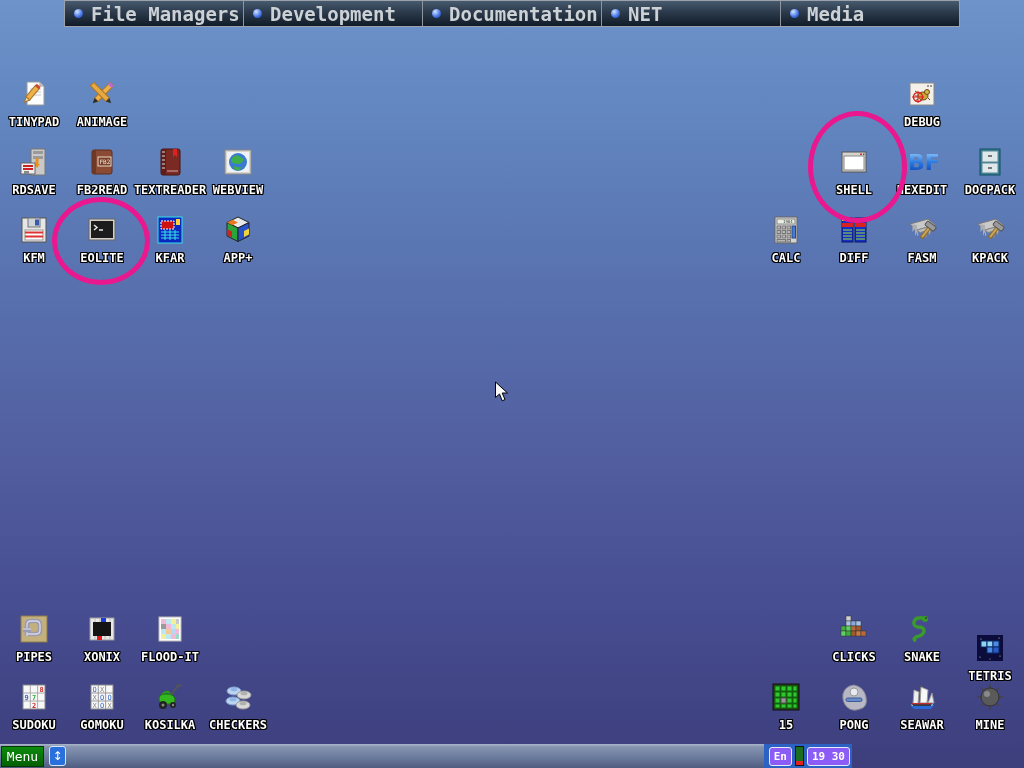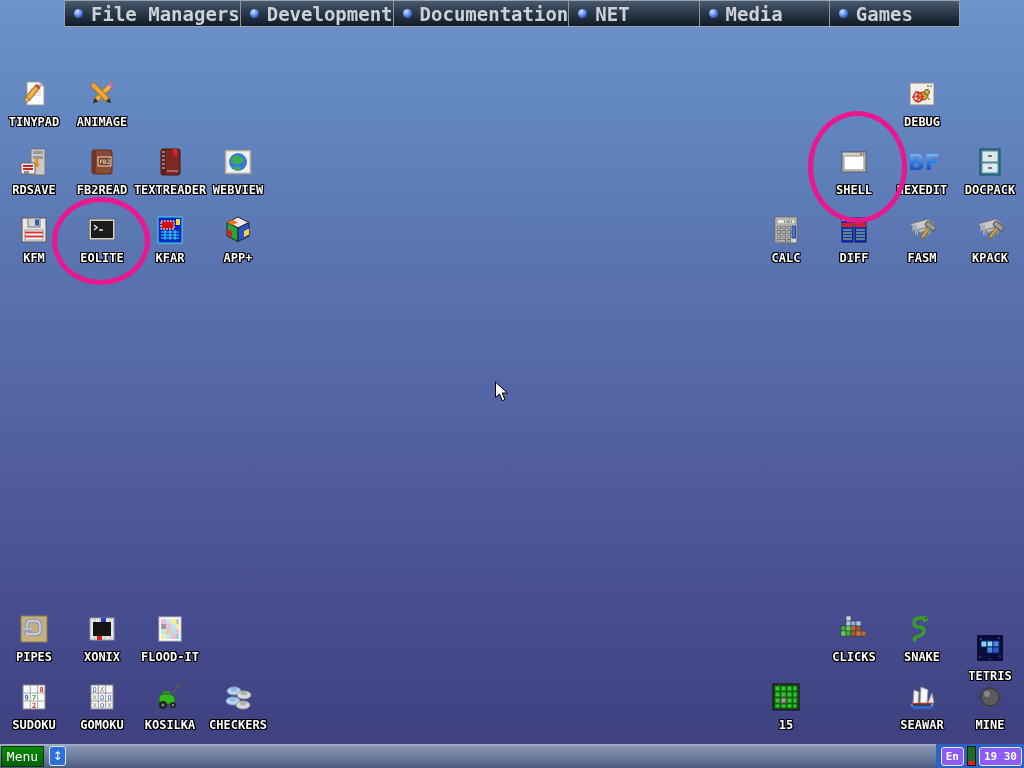--- a/index.html
+++ b/index.html
@@ -43,21 +43,21 @@
     white-space:nowrap;
     text-shadow:-1px 0 #000,1px 0 #000,0 -1px #000,0 1px #000,
                 -1px -1px #000,1px 1px #000,-1px 1px #000,1px -1px #000;
   }
   
   .annotation{position:absolute;border:5px solid #e9188e;border-radius:50%;box-sizing:border-box;pointer-events:none;}
   #circle-eolite{left:52px;top:197px;width:98px;height:88px;}
   #circle-shell{left:808px;top:111px;width:99px;height:112px;}
   
   #taskbar{
-    position:absolute;left:0;top:744px;width:1024px;height:24px;
+    position:absolute;left:0;top:744px;width:852px;height:24px;
     background:linear-gradient(180deg,#aab6ca 0%,#8694b0 12%,#68789a 60%,#4e5c80 100%);
   }
   #menu-button{
     position:absolute;left:1px;top:2px;width:43px;height:21px;box-sizing:border-box;
     background:linear-gradient(180deg,#0d8a0d,#046004);
     border:1px solid #023a02;color:#fff;font-size:13px;
     display:flex;align-items:center;justify-content:center;cursor:default;
   }
   #updown-button{
     position:absolute;left:49px;top:2px;width:17px;height:20px;box-sizing:border-box;
@@ -100,24 +100,20 @@
         <span class="menu-bullet"></span>
         <span class="menu-label">Documentation</span>
       </div>
       <div class="menu-tab">
         <span class="menu-bullet"></span>
         <span class="menu-label">NET</span>
       </div>
       <div class="menu-tab">
         <span class="menu-bullet"></span>
         <span class="menu-label">Media</span>
-      </div>
-      <div class="menu-tab">
-        <span class="menu-bullet"></span>
-        <span class="menu-label">Games</span>
       </div>
     </div>
 
   <div id="group-top-left" class="icon-group">
       <div class="desk-item" style="grid-area: 1 / 1;">
         <div class="desk-glyph">
           <svg viewBox="0 0 32 32">
             <path d="M9 4h13l4 4v19H9z" fill="#fdfdfd" stroke="#9a9a9a"></path>
             <path d="M22 4l4 4h-4z" fill="#d8d8d8" stroke="#9a9a9a"></path>
             <line x1="12" y1="11" x2="23" y2="11" stroke="#c8c8c8"></line>
@@ -604,20 +600,30 @@
               <rect x="5" y="23" width="5" height="4"></rect>
               <rect x="11" y="23" width="5" height="4"></rect>
               <rect x="17" y="23" width="5" height="4"></rect>
               <rect x="23" y="23" width="4" height="4"></rect>
             </g>
             <rect x="11" y="17" width="5" height="5" fill="#9a9a9a" stroke="#555"></rect>
           </svg>
         </div>
         <div class="desk-caption">15</div>
       </div>
+      <div class="desk-item" style="grid-area: 2 / 2;">
+        <div class="desk-glyph">
+          <svg viewBox="0 0 32 32">
+            <path d="M16 4q10 2 12 12t-6 12q-8 3-13-2T5 13Q7 5 16 4z" fill="#b8b8c4" stroke="#8a8a9a"></path>
+            <circle cx="16" cy="11" r="4" fill="#e8e8f0" stroke="#999"></circle>
+            <rect x="8" y="17" width="16" height="3.5" rx="1.5" fill="#6a8ac8" stroke="#3a5a98"></rect>
+          </svg>
+        </div>
+        <div class="desk-caption">PONG</div>
+      </div>
       <div class="desk-item" style="grid-area: 2 / 3;">
         <div class="desk-glyph">
           <svg viewBox="0 0 32 32">
             <path d="M4 24h24l-3 4H8z" fill="#2a6ad8"></path>
             <path d="M5 23q5 3 11 0t11 0l-1 2H6z" fill="#8fd4f2"></path>
             <line x1="15" y1="4" x2="14" y2="22" stroke="#554"></line>
             <path d="M7 23l1-14 5 2-1 12z" fill="#efefef" stroke="#999"></path>
             <path d="M14 22l1-16 7 3-1 13z" fill="#f8f8f8" stroke="#999"></path>
             <path d="M22 22l4-10 2 10z" fill="#e8e8e8" stroke="#999"></path>
             <path d="M6 22h20l-1 3H7z" fill="#3a3a44"></path>

